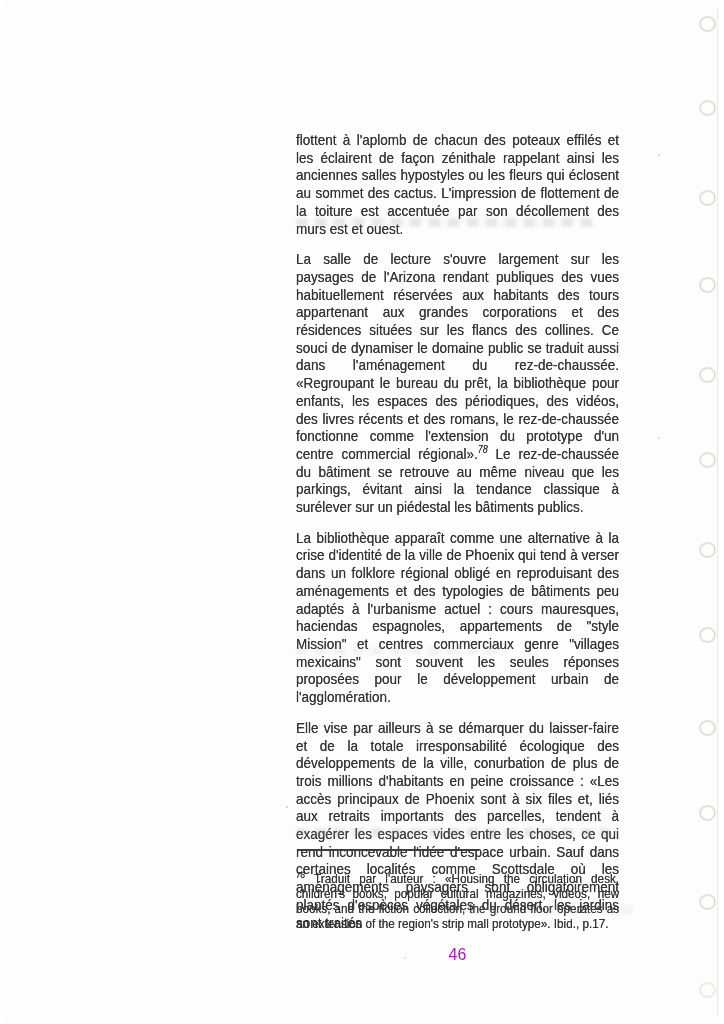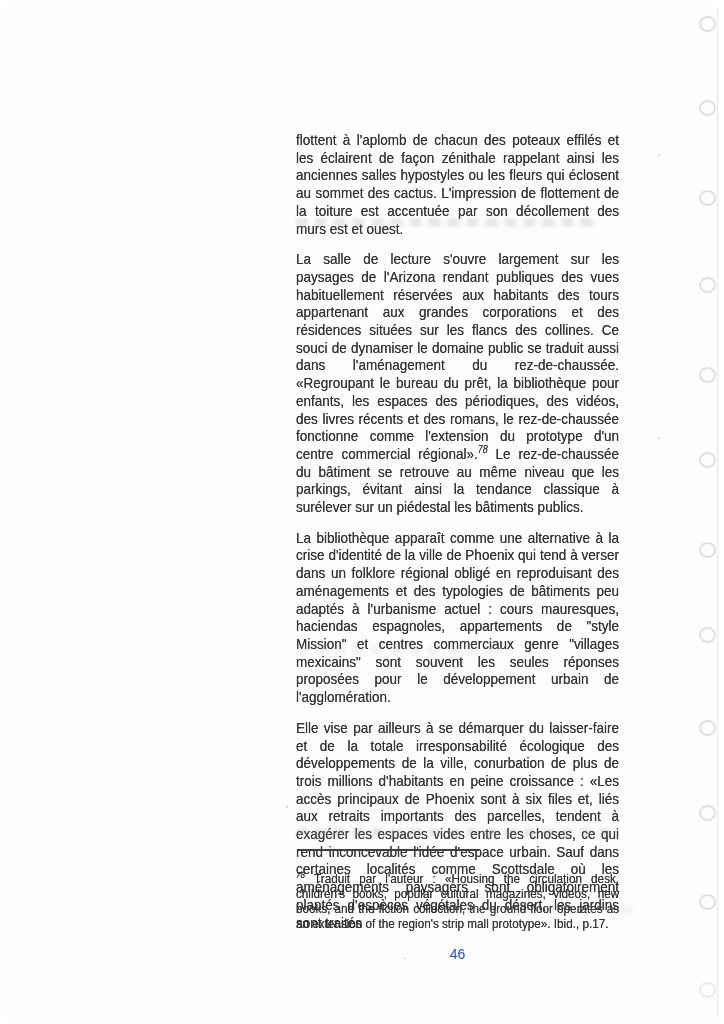--- a/index.html
+++ b/index.html
@@ -62,22 +62,22 @@
     text-shadow: 0 0 0.3px rgba(52,52,52,0.85);
   }
   .footnote .ref-sup { font-size: 9px; }
   
   .page-number {
     position: absolute;
     left: 296px;
     top: 946px;
     width: 323px;
     text-align: center;
-    font-size: 14px;
-    color: #1d4ed8;
+    font-size: 16px;
+    color: #a21caf;
   }
   
   .page-edge-line {
     position: absolute;
     left: 717px;
     top: 0;
     width: 1px;
     height: 1024px;
     background: #e9e9e5;
   }

